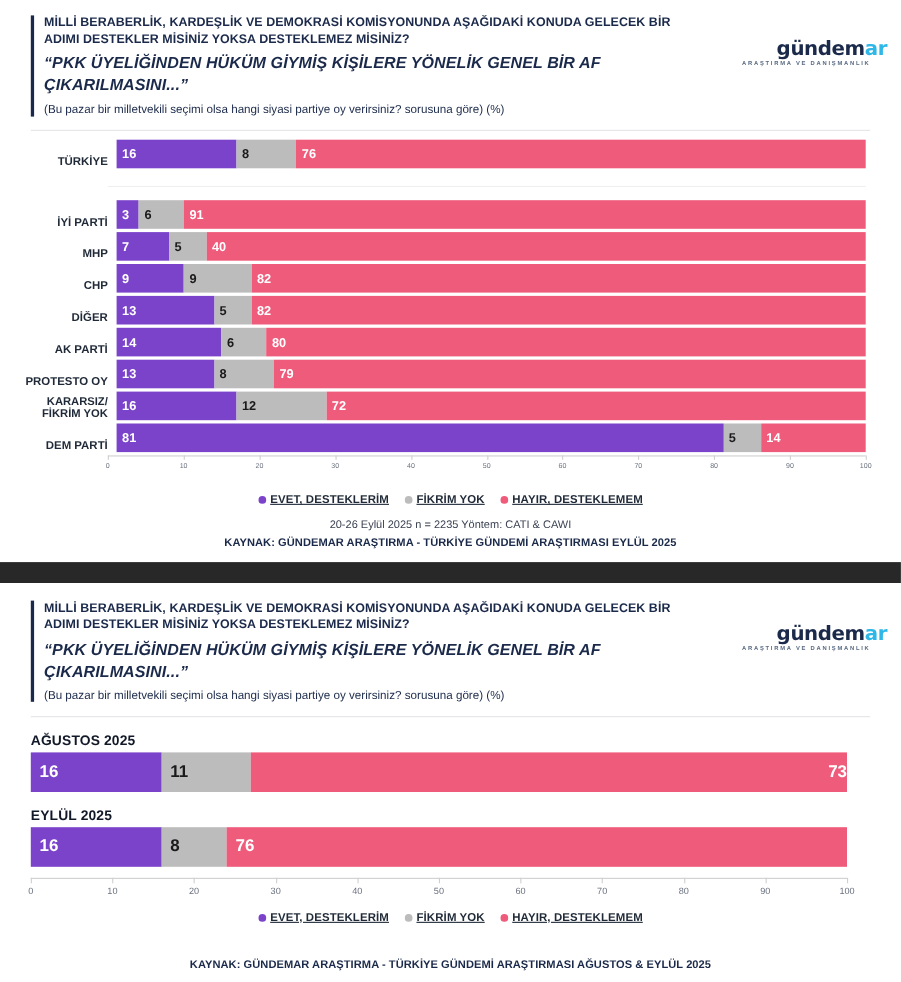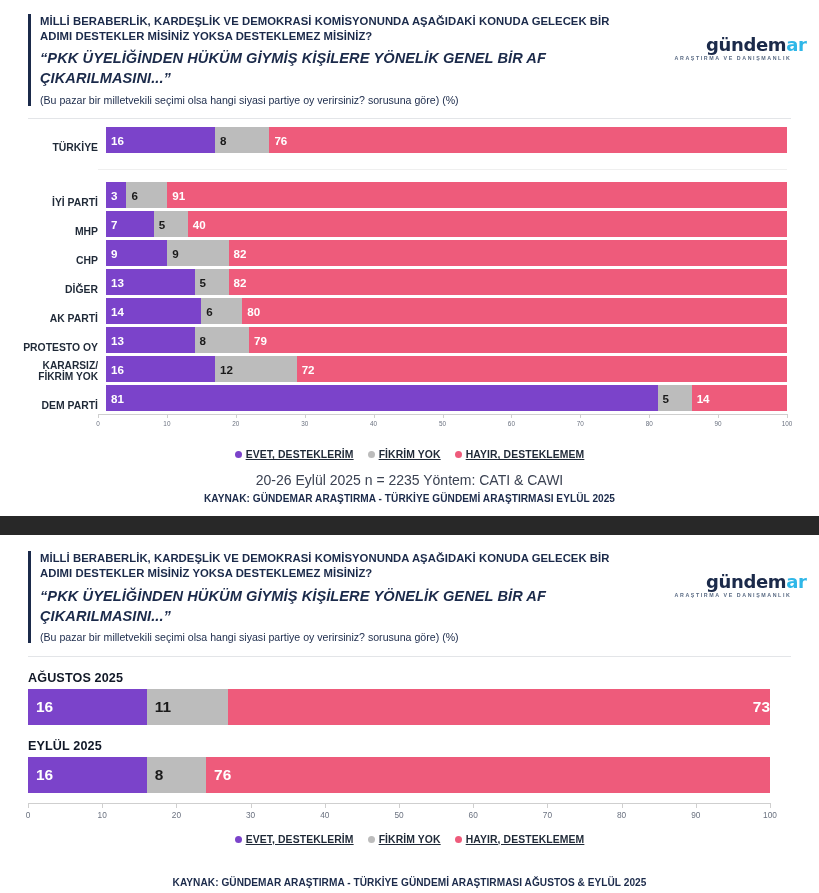--- a/index.html
+++ b/index.html
@@ -76,21 +76,21 @@
     white-space:nowrap;
   }
 
   
   .legend{display:flex;justify-content:center;gap:14px;margin-top:11px;}
   .lg{display:flex;align-items:center;gap:4px;text-decoration:underline;}
   .dot{width:7px;height:7px;border-radius:50%;display:inline-block;}
   .lg-t{font-size:10.4px;font-weight:bold;color:#1f2937;letter-spacing:.01em;}
 
   
-  .fnote{text-align:center;font-size:14px;color:#3b4252;margin-top:12px;}
+  .fnote{text-align:center;font-size:10px;color:#3b4252;margin-top:12px;}
   .fsrc{text-align:center;font-size:10.1px;font-weight:bold;color:#1b2a4a;margin-top:5px;letter-spacing:.005em;}
 
   
   .divider{height:19px;background:#282828;width:100%;}
 
   
   .chart2{padding:0 49px 0 28px;margin-top:14px;}
   .grouptitle{
     font-size:12.6px;font-weight:bold;color:#111827;margin-bottom:4px;
     text-transform:uppercase;letter-spacing:.01em;

